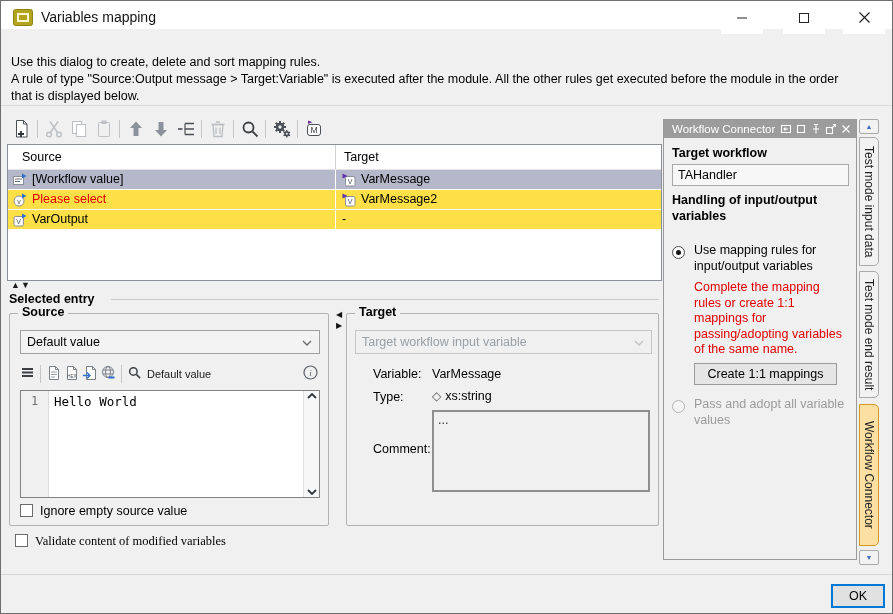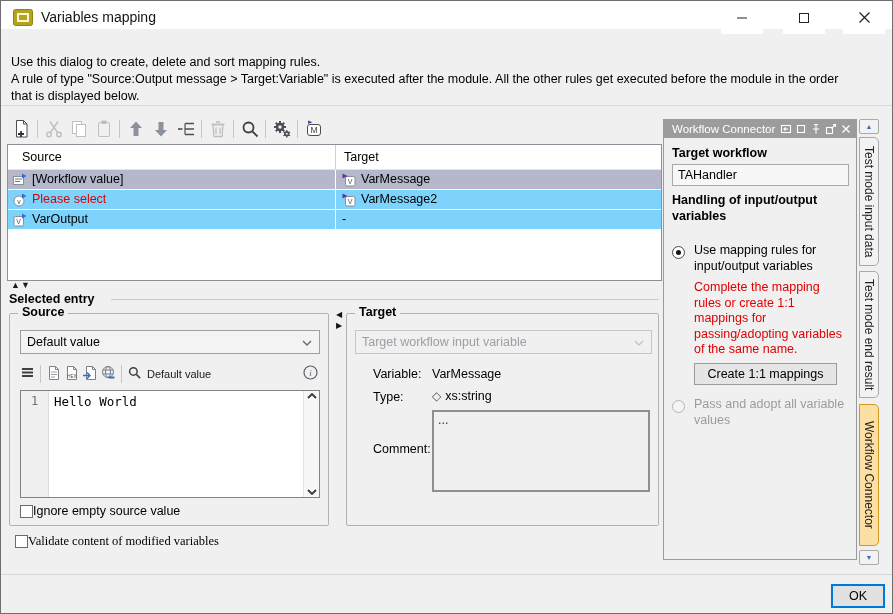--- a/index.html
+++ b/index.html
@@ -19,21 +19,21 @@
   .hsep-top { position:absolute; left:0; top:104px; width:100%; height:1px; background:#dadada; }
   
   .toolbar { position:absolute; left:8px; top:114px; height:28px; display:flex; align-items:center; }
   .tb-icon { width:25px; height:25px; display:flex; align-items:center; justify-content:center; }
   .tb-sep { width:1px; height:18px; background:#c6c6c6; margin:0 3px; }
   
   .mtable { position:absolute; left:6px; top:143px; width:655px; height:137px; background:#fff; border:1px solid #8b8f98; }
   .mhead { display:flex; height:25px; line-height:25px; border-bottom:1px solid #e4e4e4; }
   .mhead .hc1 { width:328px; padding-left:14px; border-right:1px solid #d0d0d0; }
   .mhead .hc2 { padding-left:8px; }
-  .mrow { display:flex; height:19px; line-height:19px; margin-bottom:1px; background:#7dd3fc; }
+  .mrow { display:flex; height:19px; line-height:19px; margin-bottom:1px; background:#fde047; }
   .mrow.sel { background:#b5b7cb; }
   .mcell { display:flex; align-items:center; gap:5px; }
   .mcell.c1 { width:328px; padding-left:5px; border-right:1px solid #fff; }
   .mcell.c2 { padding-left:6px; }
   .red { color:#e00000; }
   
   .rowsplit { position:absolute; left:10px; top:279px; font-size:9px; color:#1c1c1c; letter-spacing:1px; }
   .se-head { position:absolute; left:8px; top:291px; font-weight:bold; }
   .se-line { position:absolute; left:110px; top:298px; width:548px; height:1px; background:#c9c9c9; }
   .vsplit { position:absolute; left:332px; top:308px; width:12px; display:flex; flex-direction:column; align-items:center; font-size:8px; color:#141414; line-height:11px; }
@@ -51,21 +51,21 @@
   
   .etb { position:absolute; left:10px; top:47px; width:300px; height:26px; display:flex; align-items:center; gap:2px; }
   .etb .lbl { font-size:11px; margin-left:3px; color:#1a1a1a; }
   .etb .info { margin-left:auto; margin-right:2px; }
   
   .editor { position:absolute; left:10px; top:76px; width:300px; height:108px; background:#fff; border:1px solid #828282; display:flex; }
   .gutter { width:28px; background:#f0f0f0; border-right:1px solid #dcdcdc; font-family:"DejaVu Sans Mono",monospace; font-size:12px; color:#707070; text-align:center; padding-top:3px; }
   .ecode { flex:1; font-family:"DejaVu Sans Mono",monospace; font-size:12.5px; padding:3px 5px; color:#000; }
   .escroll { width:16px; background:#f7f7f7; border-left:1px solid #e3e3e3; display:flex; flex-direction:column; justify-content:space-between; align-items:center; padding:2px 0; }
   
-  .checkrow { position:absolute; display:flex; align-items:center; }
+  .checkrow { position:absolute; display:flex; gap:7px; }
   .cbox { width:13px; height:13px; background:#fff; border:1px solid #6b6b6b; flex:none; }
   .ck-ignore { left:10px; top:190px; }
   .ck-validate { left:14px; top:533px;font-family:Liberation Serif, serif; }
   
   .fl { position:absolute; left:26px; }
   .fv { position:absolute; left:85px; display:flex; align-items:center; gap:4px; }
   .diamond { font-size:12px; color:#555; }
   .comment-box { position:absolute; left:85px; top:96px; width:218px; height:82px; border:2px solid #8f8f8f; padding:1px 4px; color:#333; }
   
   .panel { position:absolute; left:662px; top:118px; width:194px; height:441px; background:#f0f0f0; border:1px solid #9a9a9a; }

